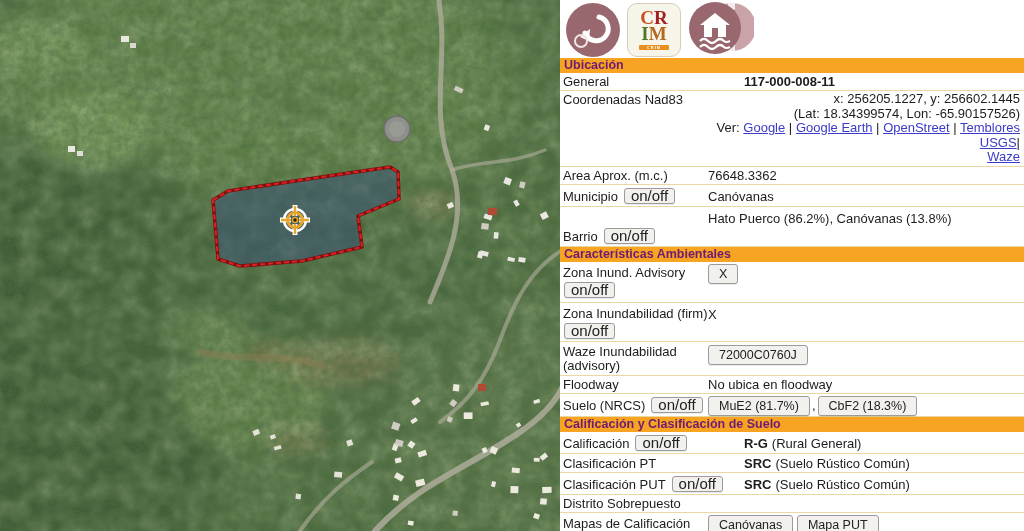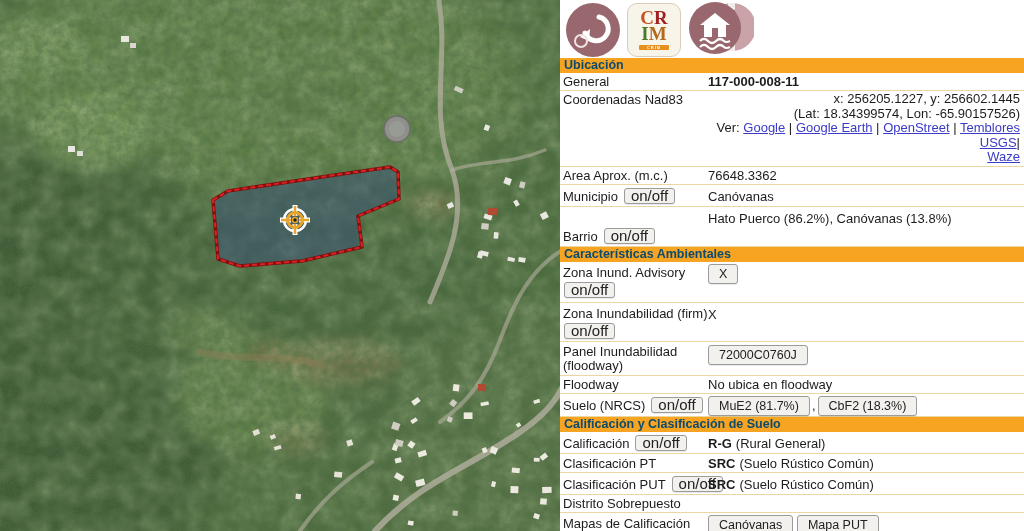--- a/index.html
+++ b/index.html
@@ -16,26 +16,26 @@
   .cicon.maroon{background:#99686E;}
   .crimbox{width:52px;height:52px;border-radius:10px;background:#f7f4ea;border:1px solid #d8cdb6;
            display:flex;flex-direction:column;align-items:center;justify-content:center;
            font-family:"Liberation Serif",serif;font-weight:bold;line-height:0.82;flex:0 0 auto;margin-top:1px;}
   .crimbox .l1 .c1{color:#C8501E;font-size:19px;}
   .crimbox .l1 .c2{color:#A32020;font-size:19px;}
   .crimbox .l2 .c1{color:#4E7A27;font-size:19px;}
   .crimbox .l2 .c2{color:#B36A1F;font-size:19px;}
   .crimbox .strip{margin-top:3px;background:#E8901D;color:#fff;font-family:"Liberation Sans",sans-serif;
                   font-size:4px;font-weight:bold;padding:1px 8px;border-radius:1px;letter-spacing:1px;}
-  .sec{background:#F6A421;color:#0c4a6e;font-weight:bold;font-size:12.5px;height:15px;line-height:15px;padding:0 0 0 4px;}
+  .sec{background:#F6A421;color:#701a75;font-weight:bold;font-size:12.5px;height:15px;line-height:15px;padding:0 0 0 4px;}
   .row{position:relative;border-bottom:1px solid #EAD7A1;padding:1px 4px 1px 3px;box-sizing:border-box;}
   .lbl{color:#1c1c1c;}
   .val{position:absolute;left:148px;top:1px;white-space:nowrap;}
   .val .rest{margin-left:4px;}
-  .b{font-weight:bold;}
+  .b{font-weight:bold;margin-left:36px;}
   button{font-family:"Liberation Sans",sans-serif;cursor:pointer;}
   .toggle{font-size:15px;line-height:14px;padding:0 6px;margin-left:6px;background:#f2f1ee;border:1px solid #9b9b9b;
           border-radius:3px;color:#222;box-shadow:0 1px 0 rgba(0,0,0,0.08);}
   .toggle.under{margin:2px 0 1px 1px;}
   .vbtn{font-size:12.5px;line-height:16px;padding:1px 10px;background:#f2f1ee;border:1px solid #9b9b9b;
         border-radius:3px;color:#222;box-shadow:0 1px 0 rgba(0,0,0,0.08);}
   .links a{color:#3B3BC8;text-decoration:underline;cursor:pointer;}
   .coordblock{margin-left:148px;line-height:14.5px;}
   .wraplbl{display:inline-block;width:140px;line-height:14.5px;}
   .rowline{line-height:16px;}
@@ -277,21 +277,21 @@
       <button class="toggle under">on/off</button>
     </div>
 
     <div class="row" style="min-height:36px;padding-top:3px;">
       <div><span class="lbl">Zona Inundabilidad (firm)</span></div>
       <span class="val" style="top:4px;">X</span>
       <button class="toggle under">on/off</button>
     </div>
 
     <div class="row" style="min-height:33px;padding-top:3px;">
-      <span class="lbl wraplbl">Panel Inundabilidad (floodway)</span>
+      <span class="lbl wraplbl">Waze Inundabilidad (advisory)</span>
       <button class="vbtn" style="position:absolute;left:148px;top:3px;">72000C0760J</button>
     </div>
 
     <div class="row" style="min-height:15px;">
       <span class="lbl">Floodway</span>
       <span class="val">No ubica en floodway</span>
     </div>
 
     <div class="row rowline" style="min-height:23px;padding-top:3px;">
       <span class="lbl">Suelo (NRCS)</span><button class="toggle">on/off</button>

